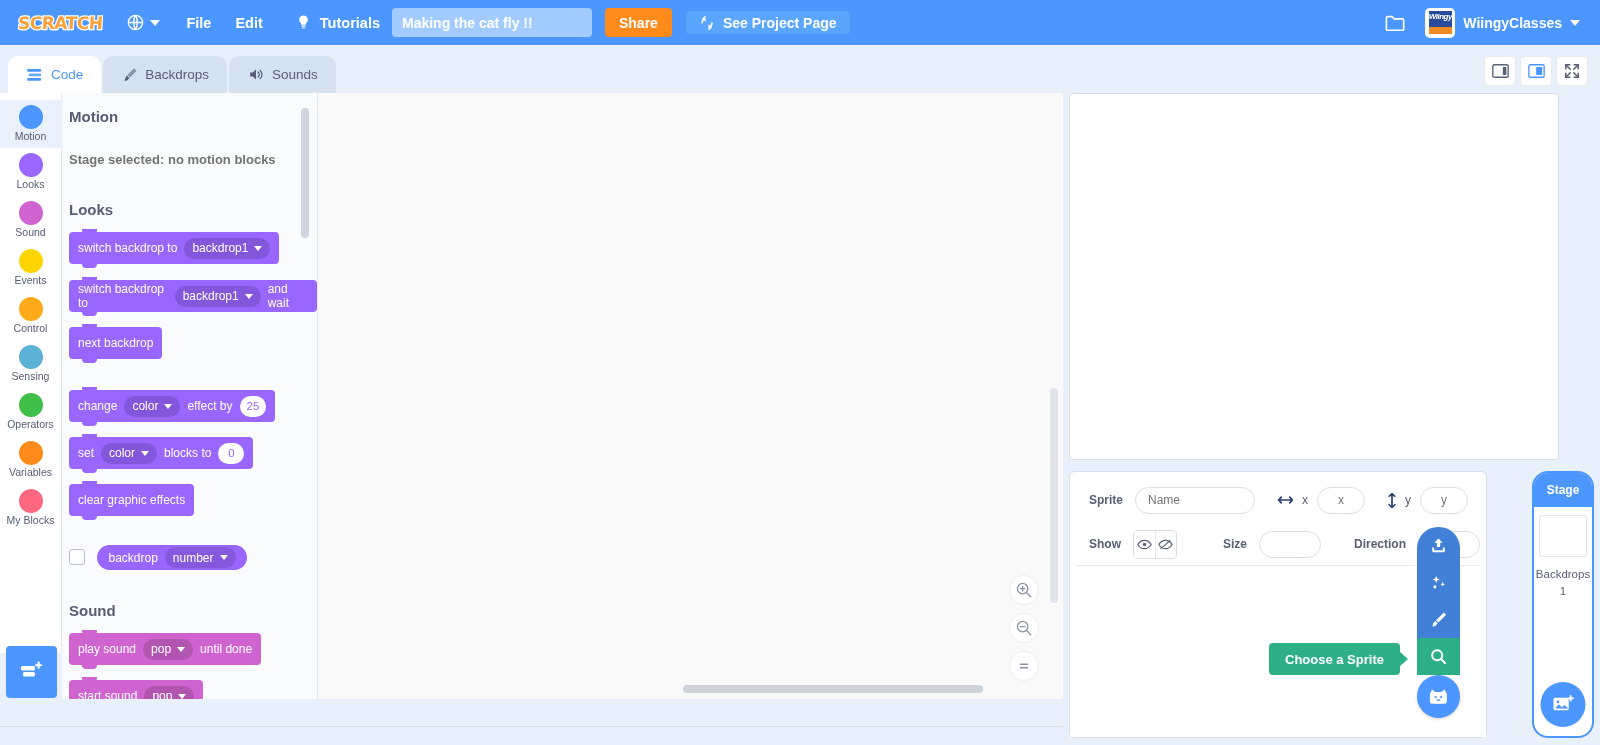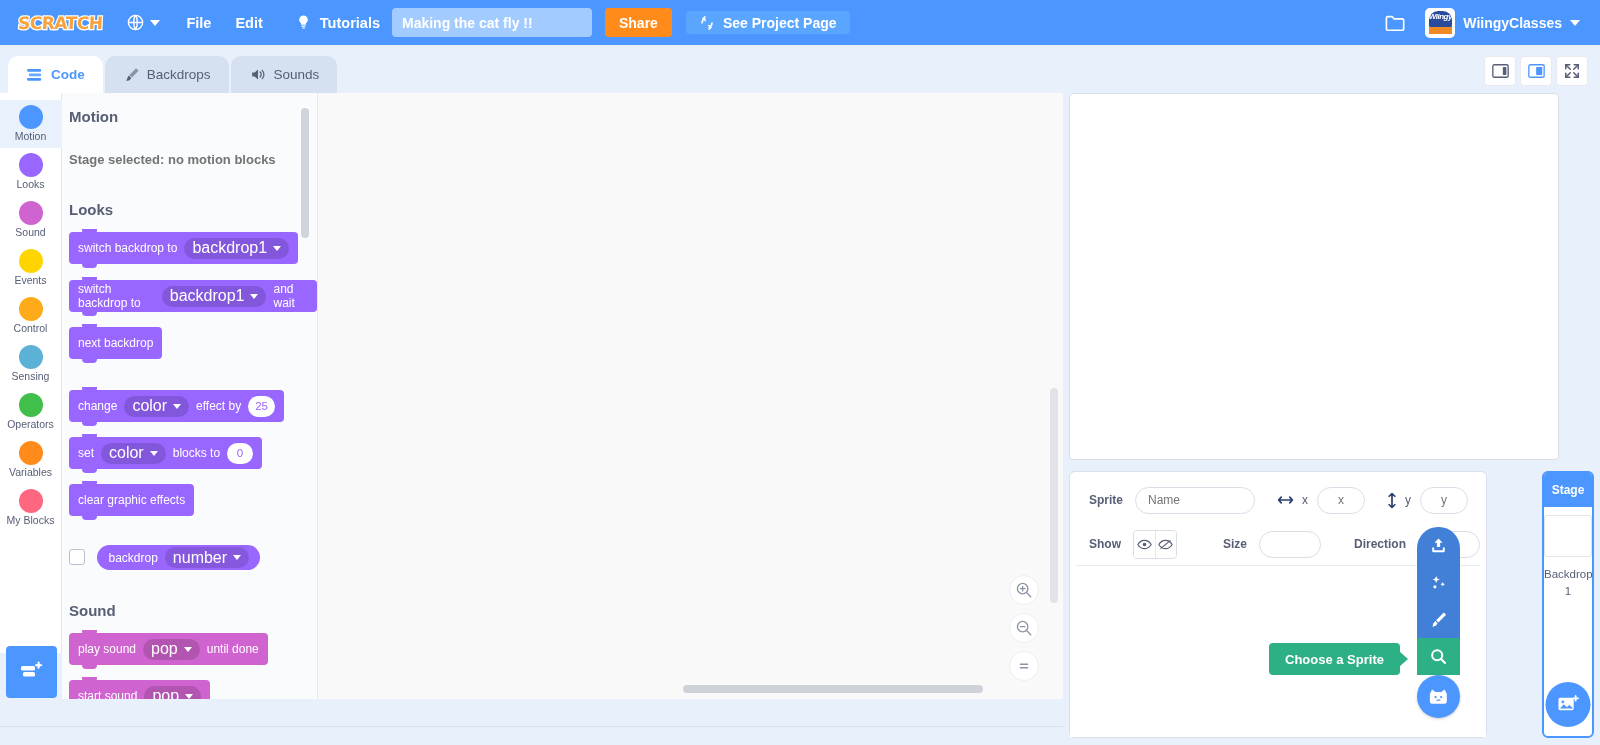--- a/index.html
+++ b/index.html
@@ -50,41 +50,41 @@
   .folder-icon { padding: 0 18px; display: flex; align-items: center; }
   .account {
     display: flex; align-items: center; gap: 8px; padding: 0 10px 0 0; cursor: pointer;
   }
   .avatar {
     width: 30px; height: 30px; border-radius: 5px; background: #fff;
     display: flex; align-items: center; justify-content: center; overflow: hidden;
   }
   .avatar-inner {
     width: 23px; height: 23px; background: #2a4a9c; position: relative;
-    display: flex; align-items: flex-start; justify-content: center; border-radius: 9px;
+    display: flex; align-items: flex-start; justify-content: center;
   }
   .avatar-inner span {
     color: #fff; font-size: 8px; font-weight: bold; font-style: italic;
     line-height: 12px; letter-spacing: -0.5px;
   }
   .avatar-bar { position: absolute; bottom: 0; left: 0; right: 0; height: 7px; background: #f08a24; }
   .username { color: #fff; font-size: 14px; font-weight: bold; }
 
   
   .tabrow {
     position: absolute; top: 45px; left: 0; width: 1600px; height: 48px;
     background: #e8f0fc;
   }
   .tabs { position: absolute; left: 8px; top: 11px; display: flex; gap: 2px; }
   .tab {
     display: flex; align-items: center; gap: 7px;
     height: 37px; padding: 0 18px; border-radius: 10px 10px 0 0;
     background: #d5e0f0; color: #575e75; font-size: 13.5px; cursor: pointer;
   }
-  .tab.active { background: #ffffff; color: #4d97ff; font-weight: bold; }
+  .tab.active { background: #ffffff; color: #4d97ff; font-weight: normal; }
 
   .stage-controls {
     position: absolute; right: 12px; top: 11px; display: flex; align-items: center; gap: 4px;
   }
   .sc-btn {
     width: 32px; height: 30px; background: #fff; border-radius: 4px;
     display: flex; align-items: center; justify-content: center; cursor: pointer;
     border: 1px solid #e8eaf0;
   }
   .sc-btn.sel { background: #fff; }
@@ -129,21 +129,21 @@
     content: ""; position: absolute; left: 13px; bottom: -4px;
     width: 15px; height: 5px; border-radius: 0 0 4px 4px;
   }
   .blk.looks { background: #9966ff; }
   .blk.looks::before, .blk.looks::after { background: #9966ff; }
   .blk.sound { background: #cf63cf; text-align: center; }
   .blk.sound::before, .blk.sound::after { background: #cf63cf; }
   .dd {
     display: inline-flex; align-items: center; gap: 6px;
     background: rgba(0,0,0,0.14); border-radius: 12px;
-    height: 21px; padding: 0 8px; font-size: 16px; color: #fff;
+    height: 21px; padding: 0 8px; font-size: 12px; color: #fff;
   }
   .dd-caret {
     width: 0; height: 0; border-left: 4px solid transparent;
     border-right: 4px solid transparent; border-top: 5px solid #fff;
   }
   .numfield {
     background: #fff; border-radius: 11px; height: 21px; min-width: 26px;
     display: inline-flex; align-items: center; justify-content: center;
     padding: 0 7px; font-size: 11.5px;
   }
@@ -227,22 +227,22 @@
   }
   .si-tg {
     width: 28px; display: flex; align-items: center; justify-content: center;
     cursor: pointer; background: #fff;
   }
   .si-tg + .si-tg { border-left: 1px solid #e4e7ee; }
   .sprite-list { position: absolute; top: 100px; left: 0; right: 0; bottom: 0; background: #fff; }
 
   
   .stage-sel {
-    position: absolute; top: 378px; right: 6px; width: 52px; height: 267px;
-    background: #fff; border: 2px solid #4c97ff; border-radius: 6px; overflow: hidden;
+    position: absolute; top: 378px; right: 6px; width: 62px; height: 267px;
+    background: #fff; border: 2px solid #4c97ff; border-radius: 16px; overflow: hidden;
   }
   .stage-sel-head {
     height: 34px; background: #4c97ff; color: #fff; font-size: 12px;
     font-weight: bold; display: flex; align-items: center; justify-content: center;
   }
   .stage-thumb {
     margin: 8px auto 0; width: 48px; height: 42px; background: #fff;
     border: 1px solid #e0e4ec; border-radius: 3px;
   }
   .stage-sel-label { text-align: center; font-size: 11.5px; color: #575e75; margin-top: 11px; }

